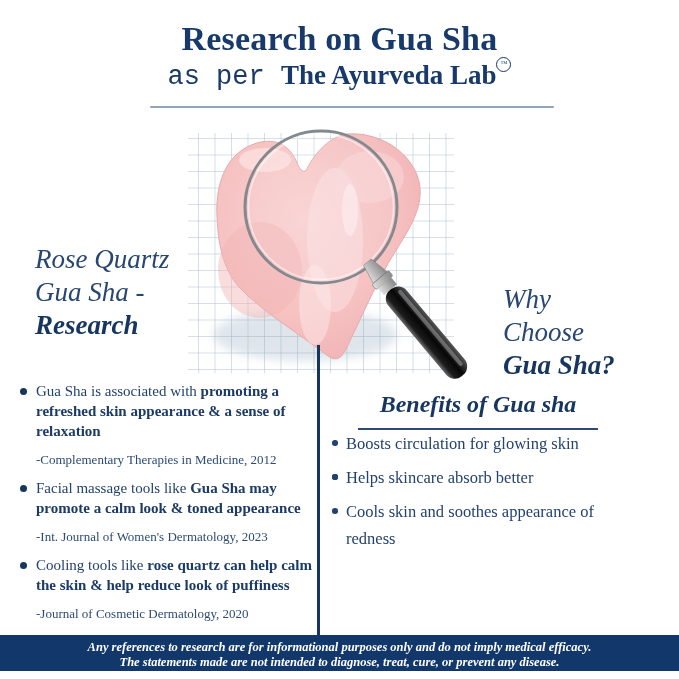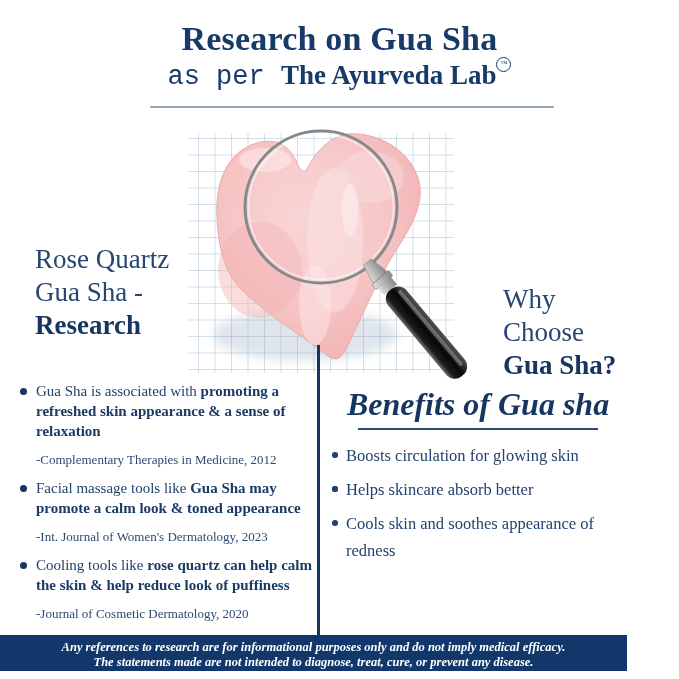--- a/index.html
+++ b/index.html
@@ -15,44 +15,44 @@
   .subtitle .light{font-weight:400;font-family:Liberation Mono, monospace;}
   .subtitle .brand{font-weight:700;}
   .tm{display:inline-block;vertical-align:top;margin-top:-2px;width:13px;height:13px;
       border:1px solid #173a6a;border-radius:50%;font-size:7px;line-height:13px;
       text-align:center;font-weight:400;}
   .top-rule{position:absolute;top:106px;left:150px;width:404px;height:2px;
       background:#8fa4b6;border-radius:2px;}
   
   .center-visual{position:absolute;left:165px;top:105px;width:320px;height:292px;}
   
-  .side-heading{position:absolute;font-size:27px;line-height:33px;font-weight:400;color:#274672;}
+  .side-heading{position:absolute;font-size:27px;line-height:33px;font-weight:400;color:#274672;font-style:italic;}
   .side-heading .hl{font-weight:700;color:#16355f;}
   .heading-left{left:35px;top:243px;}
   .heading-right{left:503px;top:243px;margin-top:40px;}
   
   .v-divider{position:absolute;left:317px;top:345px;width:3px;height:290px;background:#16355f;}
   
   .left-col{position:absolute;left:20px;top:381px;width:292px;}
   .rbullet{position:relative;padding-left:16px;margin-bottom:11px;}
   .rbullet .dot{position:absolute;left:0;top:7px;width:7px;height:7px;border-radius:50%;background:#16355f;}
   .rbullet .btxt{font-size:15px;line-height:20px;color:#24426e;}
   .rbullet .btxt b{color:#1c3a66;}
   .rbullet .cite{font-size:13px;line-height:14px;margin-top:12px;color:#2c4a74;}
   
   .right-col{position:absolute;left:332px;top:388px;width:292px;}
-  .benefits-title{font-size:32px;line-height:32px;font-style:italic;font-weight:600;
+  .benefits-title{font-size:24px;line-height:32px;font-style:italic;font-weight:600;
       text-align:center;color:#16355f;}
   .benefits-rule{width:240px;height:2px;background:#2c4a74;margin:8px auto 0 auto;}
-  .benefits-list{margin-top:12px;}
+  .benefits-list{}
   .benefit{position:relative;padding-left:14px;margin-bottom:7px;
       font-size:16.5px;line-height:27px;color:#24426e;}
   .benefit .dot{position:absolute;left:0;top:10px;width:5.5px;height:5.5px;border-radius:50%;background:#24426e;}
   
-  .footer-bar{position:absolute;left:0;top:635px;width:627px;height:36px;background:#12386b;
+  .footer-bar{position:absolute;left:0;top:635px;width:679px;height:36px;background:#12386b;
       text-align:center;color:#ffffff;font-style:italic;font-weight:700;
       font-size:12.5px;line-height:15px;padding-top:5px;box-sizing:border-box;}
 </style>
 </head>
 <body>
 
 <div class="header">
   <div class="title">Research on Gua Sha</div>
   <div class="subtitle"><span class="light">as per </span><span class="brand">The Ayurveda Lab</span><span class="tm">™</span></div>
 </div>

